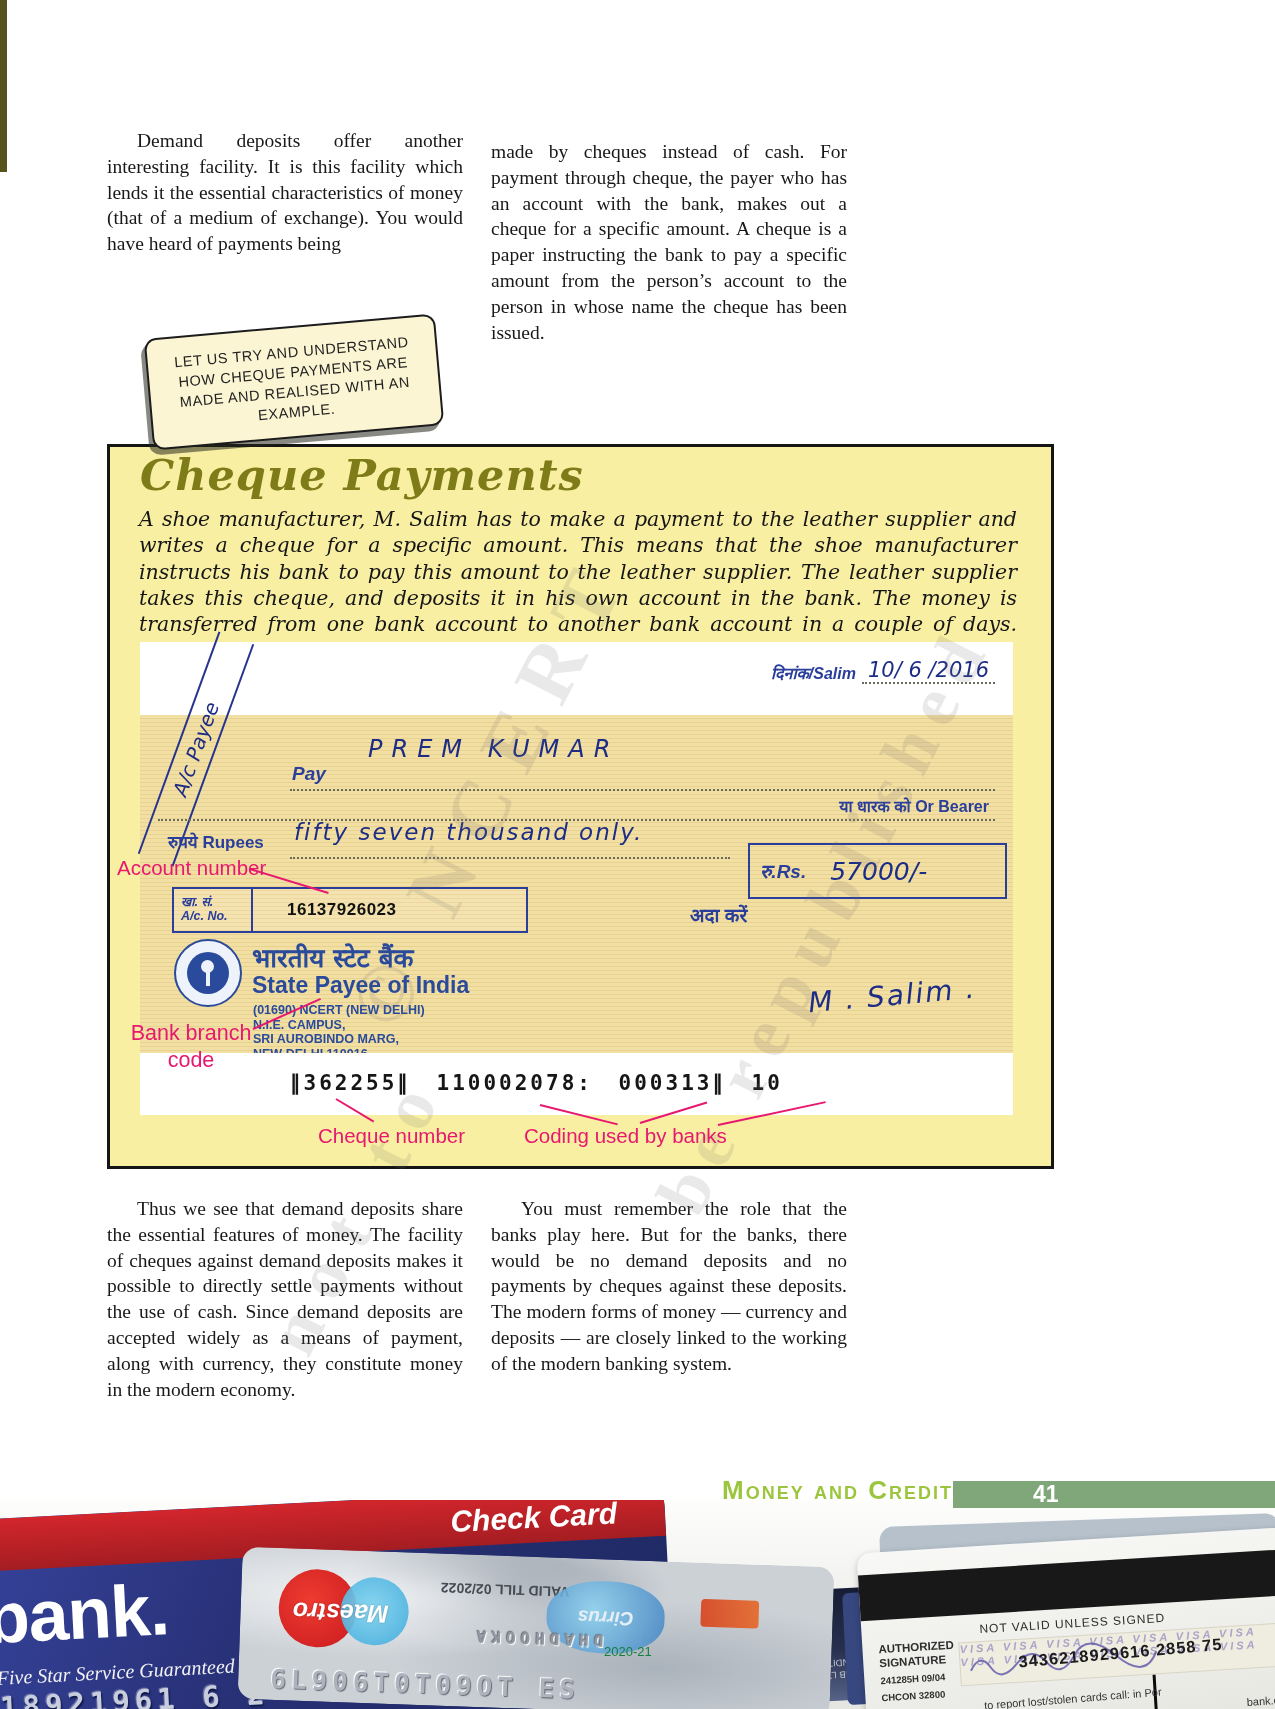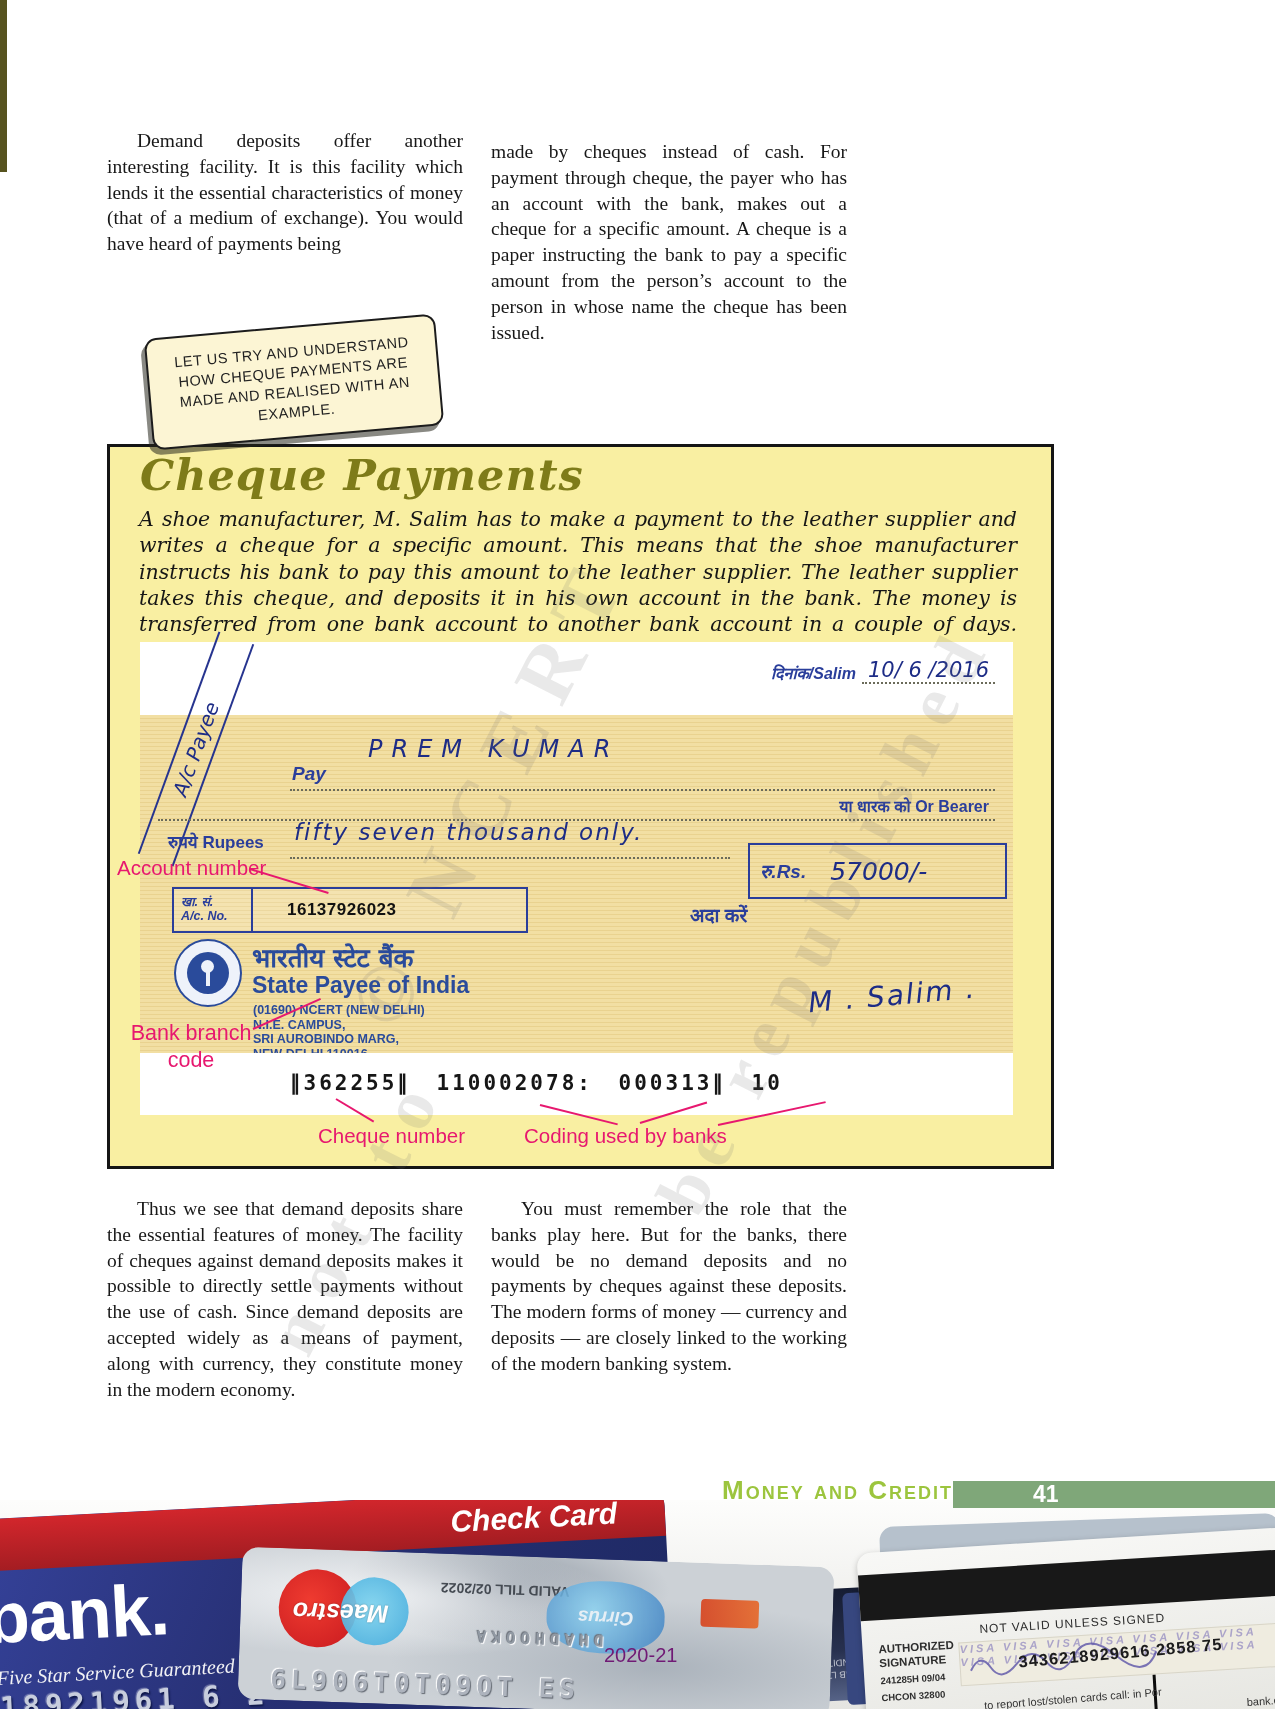--- a/index.html
+++ b/index.html
@@ -142,21 +142,21 @@
         color:#958cc2;opacity:.75;}
   .backnum{position:absolute;left:58px;top:10px;font-family:"Liberation Sans",sans-serif;font-weight:bold;
         font-size:16.5px;color:#1c1c1c;transform:rotate(-1.5deg);letter-spacing:1px;}
   .authblk{position:absolute;left:16px;top:90px;width:108px;font-family:"Liberation Sans",sans-serif;
         font-weight:bold;font-size:11.5px;line-height:14px;color:#2e2e2e;}
   .authsm{font-weight:bold;font-size:9.5px;line-height:12px;margin-top:5px;}
   .backhelp{position:absolute;left:118px;top:152px;font-family:"Liberation Sans",sans-serif;font-size:11px;
         color:#333;transform:rotate(-1deg);}
   .backsite{position:absolute;right:8px;top:166px;font-family:"Liberation Sans",sans-serif;font-size:11px;color:#333;}
   .backbox{position:absolute;left:288px;top:128px;width:150px;height:90px;border:3px solid #0b0b0b;}
-  .year{left:604px;top:1644px;font-family:"Liberation Sans",sans-serif;font-size:20px;color:#701a75;z-index:9;}
+  .year{left:604px;top:1644px;font-family:"Liberation Sans",sans-serif;font-size:13px;color:#15803d;z-index:9;}
 </style>
 </head>
 <body>
 
 <div id="page">
 
   <div class="abs spine"></div>
 
   <div class="abs col ind" style="left:107px;top:128px;">Demand deposits offer another interesting facility. It is this facility which lends it the essential characteristics of money (that of a medium of exchange). You would have heard of payments being</div>
   <div class="abs col" style="left:491px;top:139px;">made by cheques instead of cash. For payment through cheque, the payer who has an account with the bank, makes out a cheque for a specific amount. A cheque is a paper instructing the bank to pay a specific amount from the person’s account to the person in whose name the cheque has been issued.</div>

